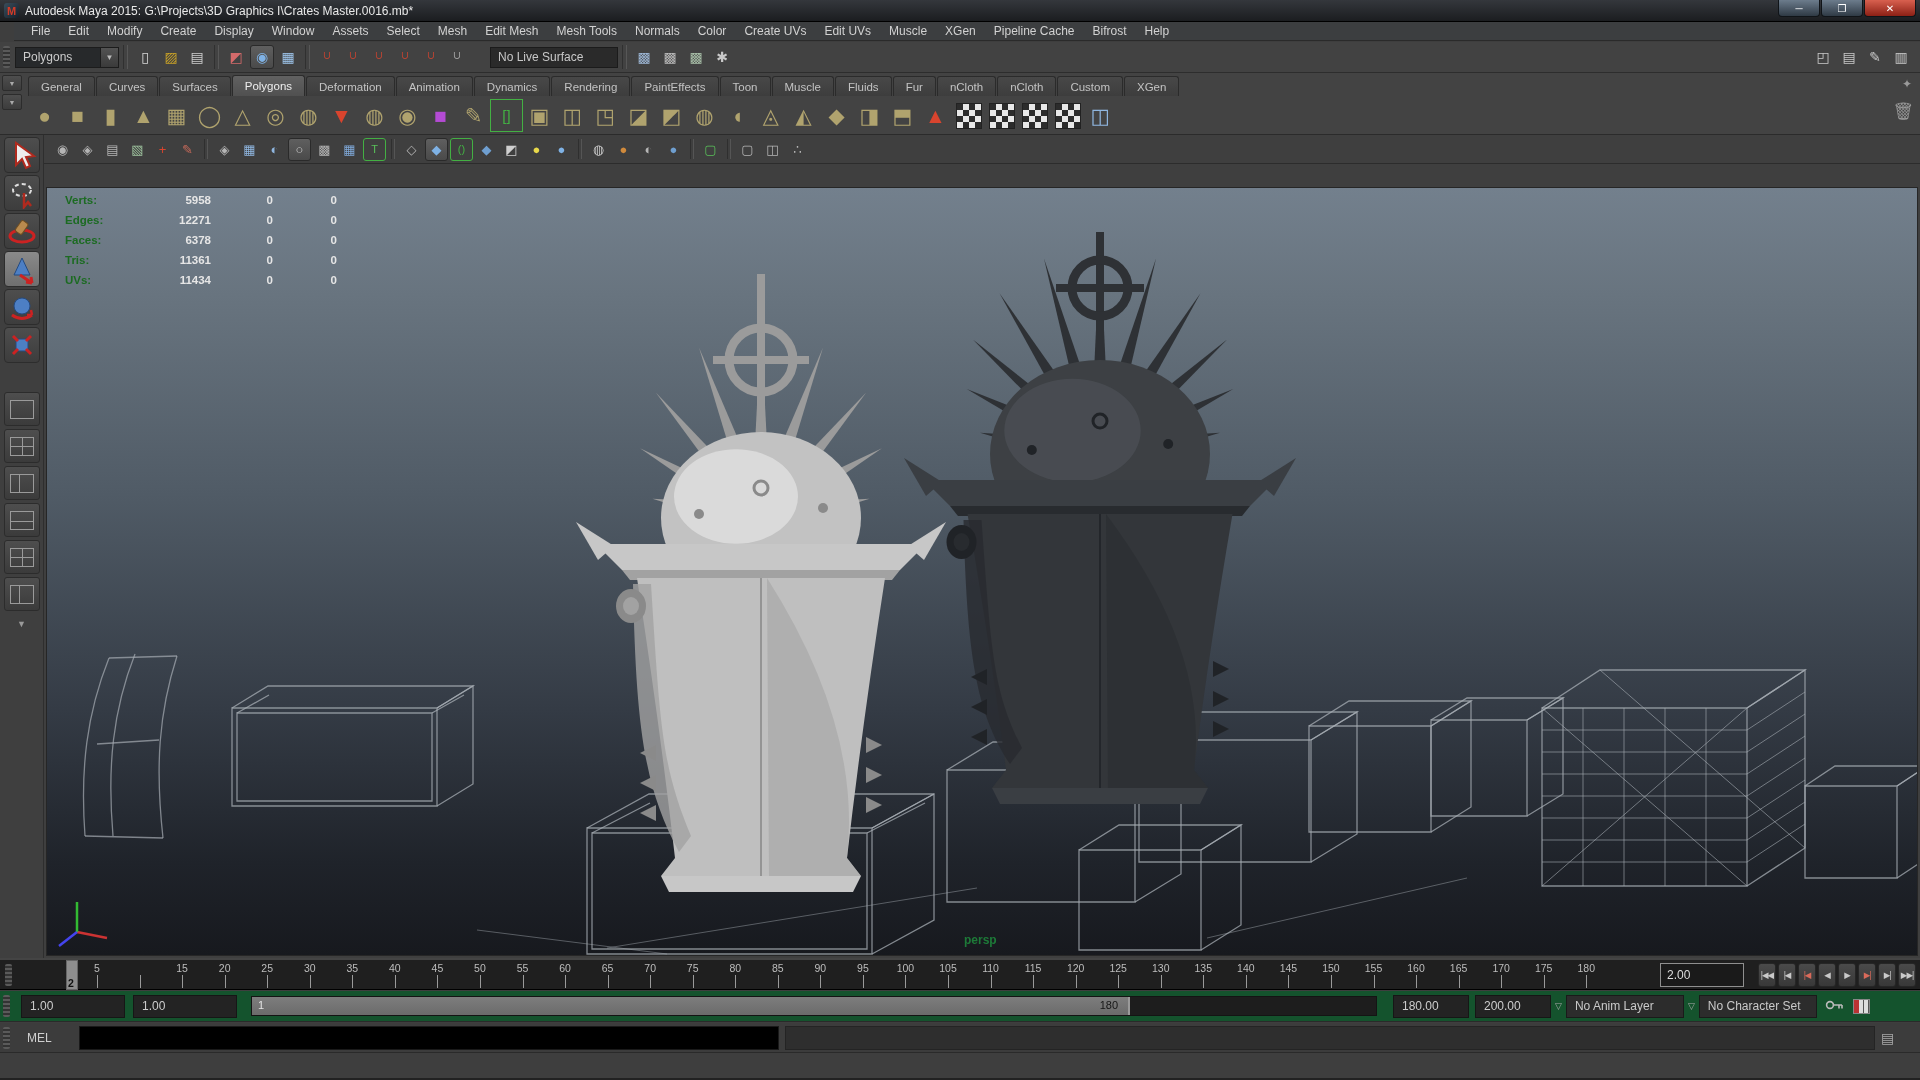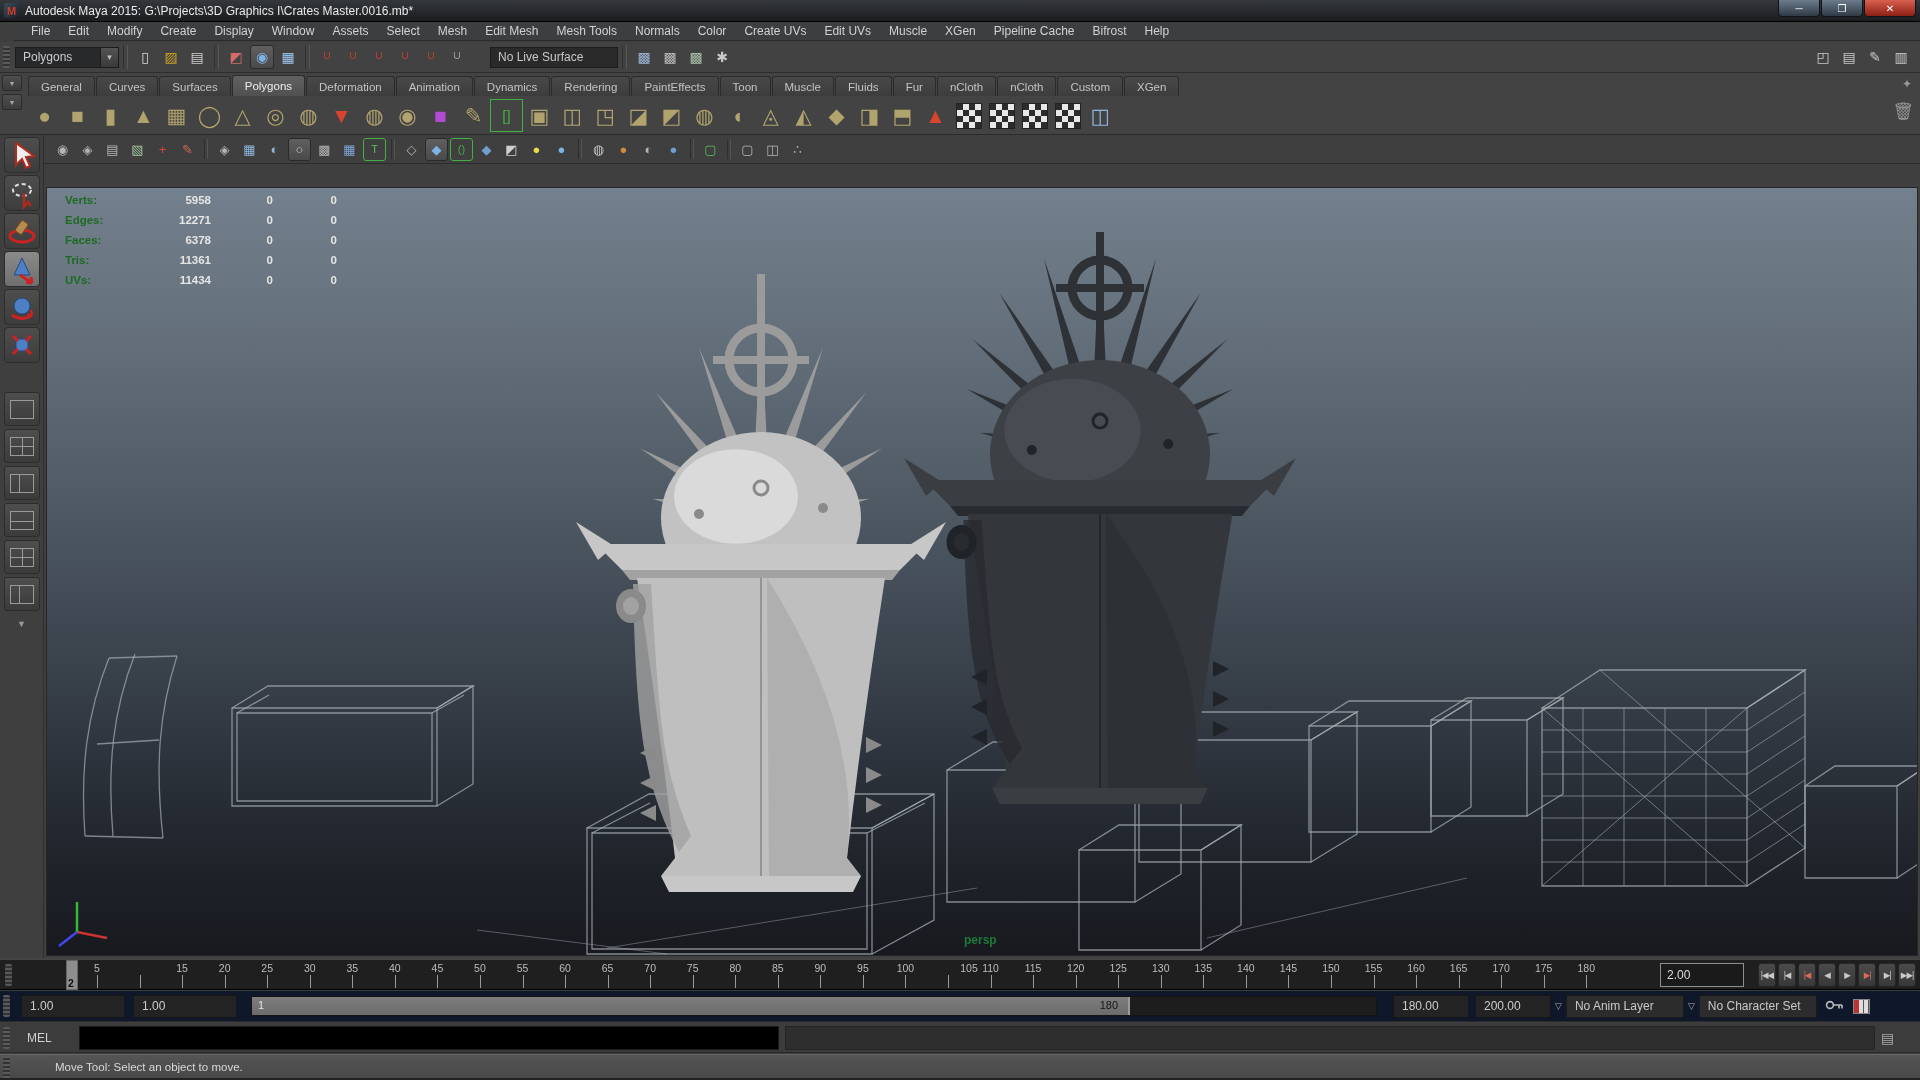--- a/index.html
+++ b/index.html
@@ -103,21 +103,21 @@
   .curmark { position:absolute; left:66px; top:0; width:12px; height:30px; background:#8e8e8e; border:1px solid #666; }
   .curmark span { position:absolute; left:1px; bottom:0px; color:#111; font-size:10.5px; font-weight:bold; }
   .curtime { position:absolute; left:1660px; top:3px; width:84px; height:24px; background:#1a1a1a;
     border:1px solid #8f8f8f; color:#ddd; font-size:12px; display:flex; align-items:center; padding-left:6px; }
   .playbtns { position:absolute; left:1758px; top:3px; display:flex; gap:2px; }
   .pb { width:18px; height:24px; background:linear-gradient(#4a4a4a,#383838); border:1px solid #262626;
     border-radius:3px; color:#c9c9c9; font-size:8.5px; display:flex; align-items:center; justify-content:center; letter-spacing:-1px; }
   .pb.red { color:#d96a5a; }
 
   
-  .rangerow { position:absolute; left:0; top:991px; width:100%; height:31px; background:#0f172a;
+  .rangerow { position:absolute; left:0; top:991px; width:100%; height:31px; background:#14532d;
     border-bottom:1px solid #2a2a2a; display:flex; align-items:center; }
   .rr-field { width:104px; height:23px; margin-left:8px; background:#232323; border:1px solid #161616;
     color:#cdcdcd; font-size:12px; display:flex; align-items:center; padding-left:8px; }
   .rangebar { position:relative; margin-left:14px; width:1126px; height:20px; background:#1d1d1d; border:1px solid #141414; }
   .rangesel { position:absolute; left:0; top:0; height:18px; width:878px;
     background:linear-gradient(#7d7d7d,#6b6b6b); border-right:2px solid #9a9a9a; }
   .rangesel .r1 { position:absolute; left:6px; top:2px; font-size:11px; color:#e4e4e4; }
   .rangesel .r180 { position:absolute; right:10px; top:2px; font-size:11px; color:#161616; }
   .rr-small { width:76px; }
   .rr-arrow { color:#aaa; font-size:9px; margin:0 4px; }
@@ -619,21 +619,21 @@
       <div class="ticklabel" style="left: 735.25px;">80</div>
       <div class="tickmark" style="left: 735.25px;"></div>
       <div class="ticklabel" style="left: 777.8px;">85</div>
       <div class="tickmark" style="left: 777.8px;"></div>
       <div class="ticklabel" style="left: 820.35px;">90</div>
       <div class="tickmark" style="left: 820.35px;"></div>
       <div class="ticklabel" style="left: 862.9px;">95</div>
       <div class="tickmark" style="left: 862.9px;"></div>
       <div class="ticklabel" style="left: 905.45px;">100</div>
       <div class="tickmark" style="left: 905.45px;"></div>
-      <div class="ticklabel" style="left: 948px; margin-left: 21px;">105</div>
+      <div class="ticklabel" style="left: 948px;">105</div>
       <div class="tickmark" style="left: 948px;"></div>
       <div class="ticklabel" style="left: 990.55px; text-align: center;">110</div>
       <div class="tickmark" style="left: 990.55px;"></div>
       <div class="ticklabel" style="left: 1033.1px;">115</div>
       <div class="tickmark" style="left: 1033.1px;"></div>
       <div class="ticklabel" style="left: 1075.65px;">120</div>
       <div class="tickmark" style="left: 1075.65px;"></div>
       <div class="ticklabel" style="left: 1118.2px;">125</div>
       <div class="tickmark" style="left: 1118.2px;"></div>
       <div class="ticklabel" style="left: 1160.75px;">130</div>
@@ -688,18 +688,14 @@
   </div>
 
   <div class="melrow">
     <div class="grip"></div>
     <div class="mellabel">MEL</div>
     <div class="melinput"></div>
     <div class="melresult"></div>
     <div class="melicon">▤</div>
   </div>
 
-  <div class="helprow">
-    <div class="grip"></div>
-    <div class="helptext">Move Tool: Select an object to move.</div>
-  </div>
   <div class="bottomedge"></div>
 </div>
 
 </body></html>

